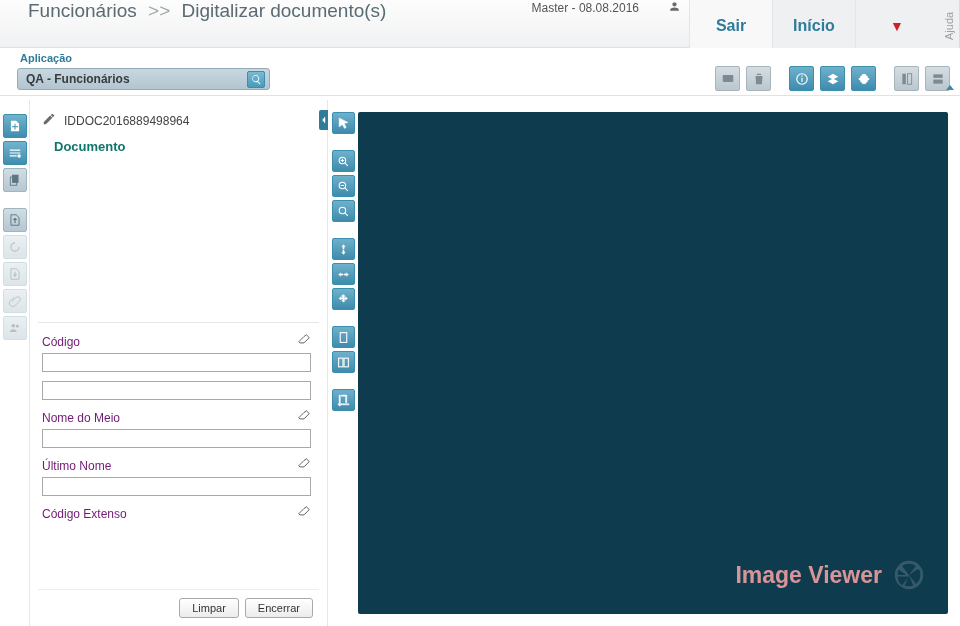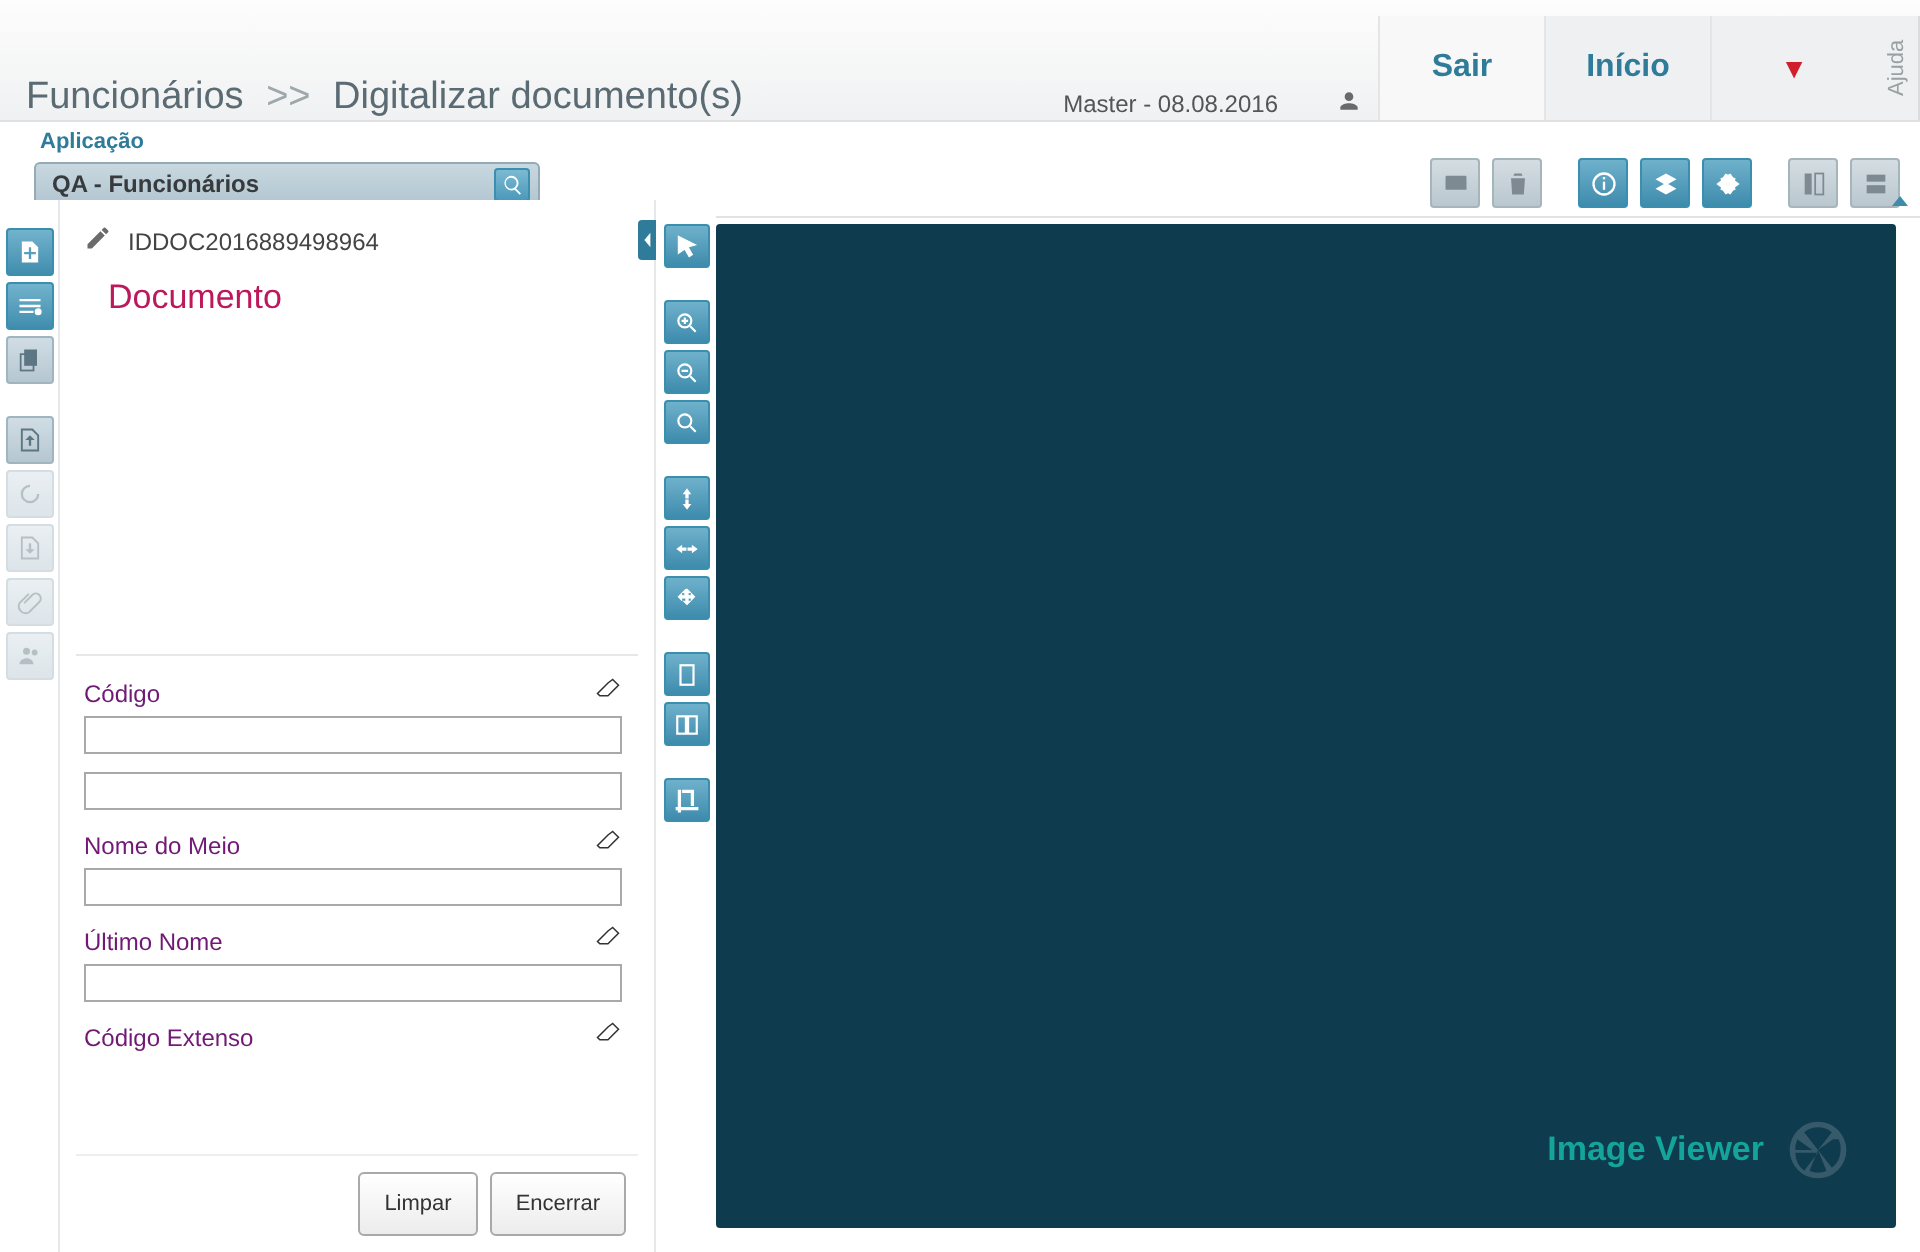--- a/index.html
+++ b/index.html
@@ -9,24 +9,24 @@
   background: #fff;
   width: 960px;
   height: 626px;
   overflow: hidden;
   position: relative;
 }
 
 .header {
   background: linear-gradient(#fdfdfd,#f0f1f2);
   border-bottom: 1px solid #e0e0e0;
-  height: 61px;
+  height: 48px;
   display: flex;
-  align-items: flex-end;
-  padding-left: 13px;
+  align-items: flex-start;
+  padding-left: 28px;
 }
 .breadcrumb { font-size: 19px; color: #5a6b73; white-space: nowrap; flex:1;}
 .breadcrumb .sep { color: #9ea7ac; margin: 0 6px; }
 .user-info { font-size: 12px; color: #555; display:flex; align-items:center; margin-right:8px;gap:23px;}
 .user-info .pi { font-size:14px; margin-left:6px; color:#6a6a6a;}
 .nav-btn {
   height:52px; min-width:83px; display:flex; align-items:center; justify-content:center;
   border-left:1px solid #e5e5e5; font-size:16px; font-weight:bold; color:#2f7b9a; background:#f8f8f9;
   cursor:pointer;
 }
@@ -79,49 +79,49 @@
 .vbtn.act svg{fill:#fff;}
 .vside .spacer{height:10px;}
 
 .form-panel { width:298px; background:#fff; border-right:1px solid #e5e8ea; position:relative; display:flex; flex-direction:column; padding:10px 8px 6px 8px;}
 .panel-collapse {
   position:absolute; top:10px; right:-1px; width:9px; height:20px; background:#2f7b9a; border-radius:2px 0 0 2px;display:flex;align-items:center;justify-content:center;cursor:pointer;
 }
 .panel-collapse svg{width:6px;height:10px;fill:#fff;}
 .docid-row{display:flex;align-items:center;gap:8px;color:#444;font-size:12px;padding:2px 4px 10px 4px;}
 .pencil svg{width:14px;height:14px;fill:#6b6b6b;}
-.doc-title{font-weight:normal;color:#be185d;font-size:17px;padding-left:16px;}
+.doc-title{font-weight:bold;color:#0f766e;font-size:13px;padding-left:16px;}
 .tree-area{ height:168px; }
 .fields {
   border-top:1px solid #e5e8ea; padding:10px 8px 0 4px; overflow-y:scroll; flex:1;
 }
 .fields::-webkit-scrollbar{width:14px;}
 .fields::-webkit-scrollbar-thumb{background:#cfd6da;border:3px solid #fff;border-radius:7px;}
 .field{margin-bottom:9px;}
 .field .lbl{display:flex;justify-content:space-between;align-items:center;font-size:12px;color:#701a75;margin-bottom:3px;}
 .eraser svg{width:14px;height:14px;fill:none;stroke:#333;stroke-width:1.3;}
 .field input{
   width:100%;height:19px;border:1px solid #a9a9a9;background:#fff;font-size:12px;padding:0 3px;
 }
 .btn-row{display:flex;justify-content:flex-end;gap:6px;padding:8px 6px 2px 0;border-top:1px solid #eee;}
 .btn{
-  height:32px;padding:0 12px;border:1px solid #a9a9a9;border-radius:3px;background:linear-gradient(#fff,#ececec);
+  height:20px;padding:0 12px;border:1px solid #a9a9a9;border-radius:3px;background:linear-gradient(#fff,#ececec);
   font-size:11px;color:#333;cursor:pointer;
 }
 
 .vwr-tools{ width:30px; padding-top:12px; display:flex; flex-direction:column; align-items:center; gap:3px; background:#fff;}
 .vwbtn{
   width:23px;height:22px;border:1px solid #3a8eae;border-radius:2px;background:linear-gradient(#6fb1cb,#3e8bad);
   display:flex;align-items:center;justify-content:center;cursor:pointer;
 }
 .vwbtn svg{width:13px;height:13px;fill:#fff;stroke:#fff;}
 .vwgap{height:10px;}
 
 .viewer{ flex:1; background:#0f3b4f; margin:12px 12px 12px 0; border-radius:2px; position:relative;}
-.watermark{position:absolute;right:22px;bottom:22px;display:flex;align-items:center;gap:10px;color:#14b8a6;font-size:17px;font-weight:bold;opacity:.85;}
+.watermark{position:absolute;right:22px;bottom:22px;display:flex;align-items:center;gap:10px;color:#fca5a5;font-size:23px;font-weight:bold;opacity:.85;}
 .watermark svg{width:34px;height:34px;fill:#3f6070;}
 </style>
 </head>
 <body>
 
 <div class="header">
   <div class="breadcrumb">
     <span>Funcionários</span>
     <span class="sep">&gt;&gt;</span>
     <span>Digitalizar documento(s)</span>

